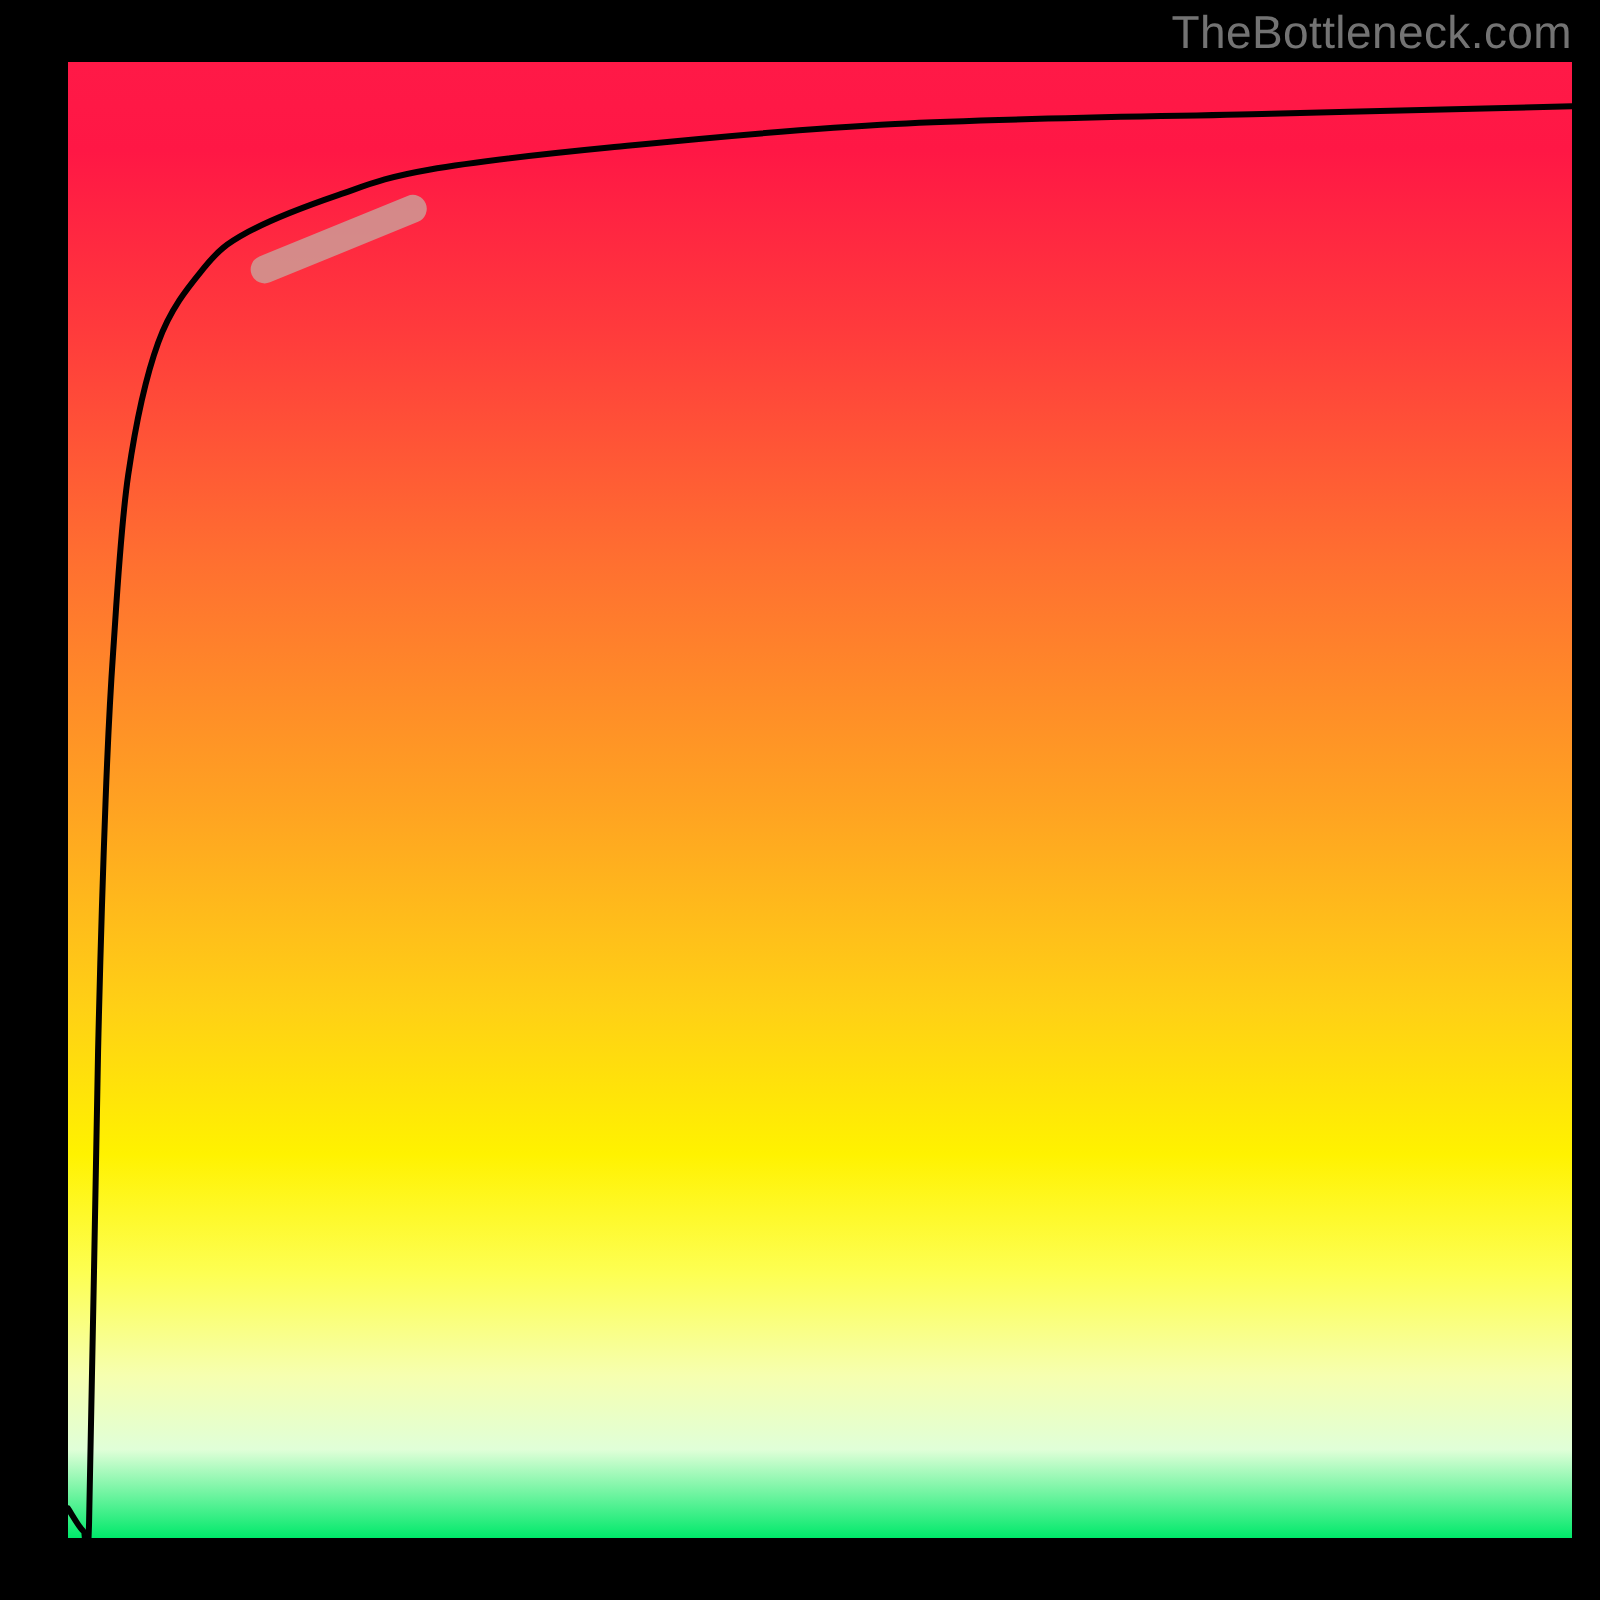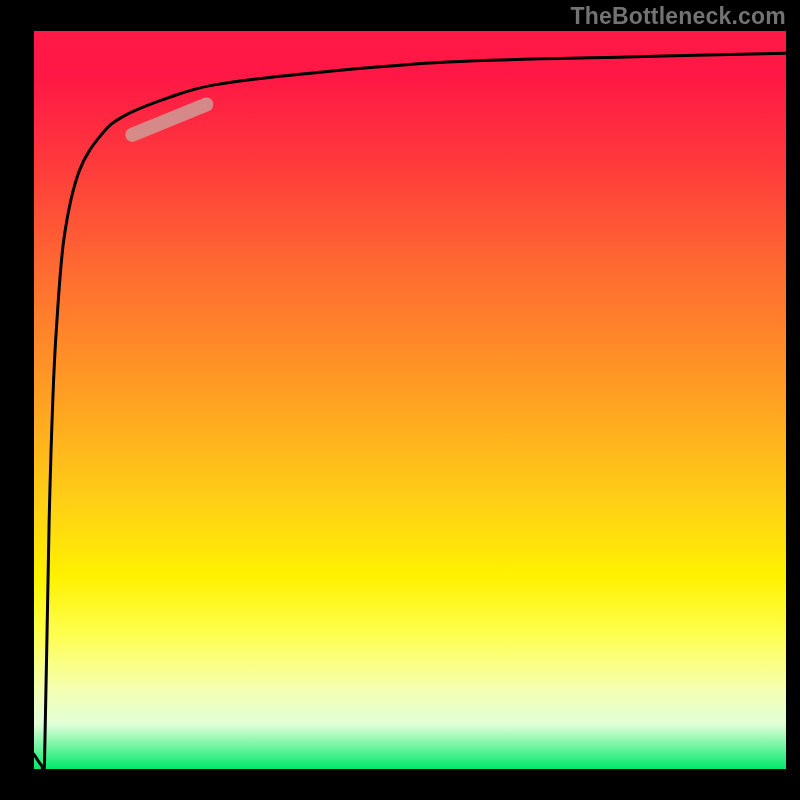--- a/index.html
+++ b/index.html
@@ -9,21 +9,20 @@
     height: 800px;
     overflow: hidden;
     background: #000;
     font-family: Arial, Helvetica, sans-serif;
   }
   .chart-wrap {
     position: relative;
     width: 800px;
     height: 564px;
     background: #000;
-    font-weight: bold;
   }
   .plot {
     position: absolute;
     background: linear-gradient(
       to bottom,
       #ff1947 0%,
       #ff1745 6%,
       #ff3a3c 18%,
       #ff7030 34%,
       #ffa122 50%,

